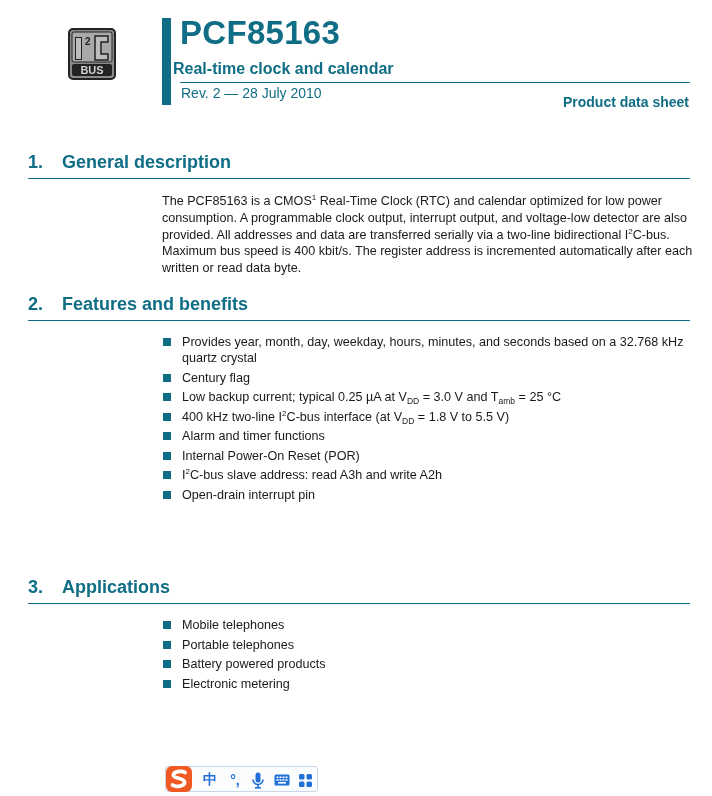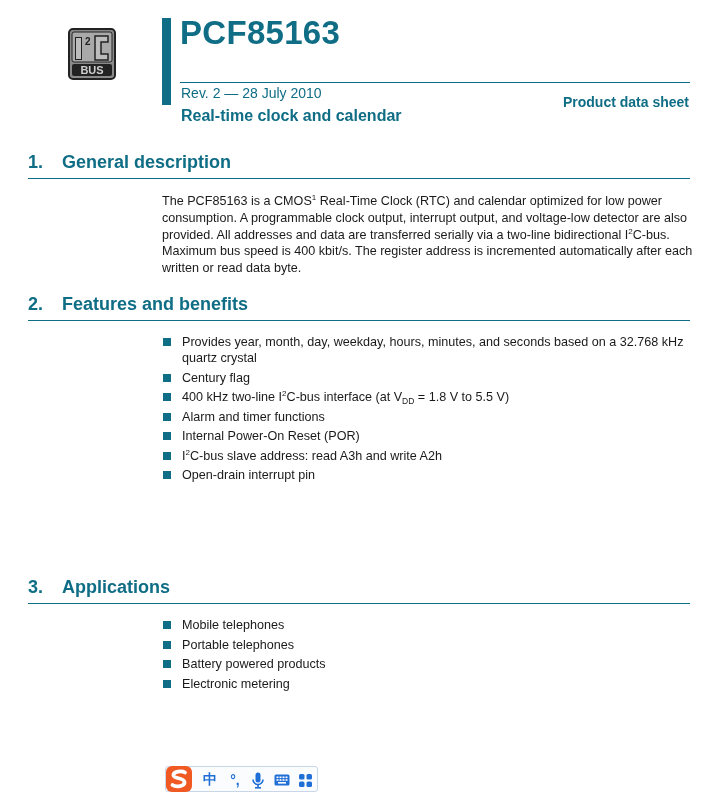--- a/index.html
+++ b/index.html
@@ -3,21 +3,21 @@
 <meta charset="utf-8">
 <style>
   * { box-sizing: border-box; margin: 0; padding: 0; }
   html, body { width: 712px; height: 796px; background: #ffffff; overflow: hidden; }
   body { position: relative; font-family: "Liberation Sans", sans-serif; color: #1a1a1a; }
 
   .logo { position: absolute; left: 68px; top: 28px; width: 48px; height: 52px; }
   .accent-bar { position: absolute; left: 162px; top: 18px; width: 9px; height: 87px; background: #0f6d85; }
 
   .title { position: absolute; left: 180px; top: 14px; font-size: 33px; font-weight: bold; color: #0f6d85; letter-spacing: 0.3px; }
-  .subtitle { position: absolute; left: 181px; top: 60px; font-size: 16px; font-weight: bold; color: #0f6d85; margin-top: 47px; }
+  .subtitle { position: absolute; left: 173px; top: 60px; font-size: 16px; font-weight: bold; color: #0f6d85; }
   .header-rule { position: absolute; left: 180px; top: 82px; width: 510px; height: 1px; background: #0f6d85; }
   .rev { position: absolute; left: 181px; top: 85px; font-size: 14px; font-weight: normal; color: #0f6d85; }
   .doctype { position: absolute; right: 23px; top: 94px; font-size: 14px; font-weight: bold; color: #0f6d85; }
 
   .section-head { position: absolute; left: 28px; width: 662px; border-bottom: 1.5px solid #0f6d85; padding-bottom: 5px; font-size: 18px; font-weight: bold; color: #0f6d85; }
   .section-head .num { display: inline-block; width: 34px; }
 
   .para { position: absolute; left: 162px; width: 535px; font-size: 12.6px; line-height: 16.8px; color: #1a1a1a; }
   sup { font-size: 8px; vertical-align: 5px; line-height: 0; }
   sub { font-size: 8.5px; vertical-align: -3px; line-height: 0; }
@@ -59,20 +59,21 @@
 <div class="para" style="top:193px;">
   <span>The PCF85163 is a CMOS</span><sup>1</sup><span> Real-Time Clock (RTC) and calendar optimized for low power consumption. A programmable clock output, interrupt output, and voltage-low detector are also provided. All addresses and data are transferred serially via a two-line bidirectional I</span><sup>2</sup><span>C-bus. Maximum bus speed is 400 kbit/s. The register address is incremented automatically after each written or read data byte.</span>
 </div>
 
 <div class="section-head" style="top:294px;">
   <span class="num">2.</span><span>Features and benefits</span>
 </div>
 <ul class="bullets" style="top:334px;">
   <li><span class="sq"></span><span>Provides year, month, day, weekday, hours, minutes, and seconds based on a 32.768 kHz quartz crystal</span></li>
   <li><span class="sq"></span><span>Century flag</span></li>
+  <li><span class="sq"></span><span>Low backup current; typical 0.25 µA at V</span><sub>DD</sub><span> = 3.0 V and T</span><sub>amb</sub><span> = 25 °C</span></li>
   <li><span class="sq"></span><span>400 kHz two-line I</span><sup>2</sup><span>C-bus interface (at V</span><sub>DD</sub><span> = 1.8 V to 5.5 V)</span></li>
   <li><span class="sq"></span></li>
   <li><span class="sq"></span><span>Alarm and timer functions</span></li>
   <li><span class="sq"></span><span>Internal Power-On Reset (POR)</span></li>
   <li><span class="sq"></span><span>I</span><sup>2</sup><span>C-bus slave address: read A3h and write A2h</span></li>
   <li><span class="sq"></span><span>Open-drain interrupt pin</span></li>
 </ul>
 
 <div class="section-head" style="top:577px;">
   <span class="num">3.</span><span>Applications</span>

